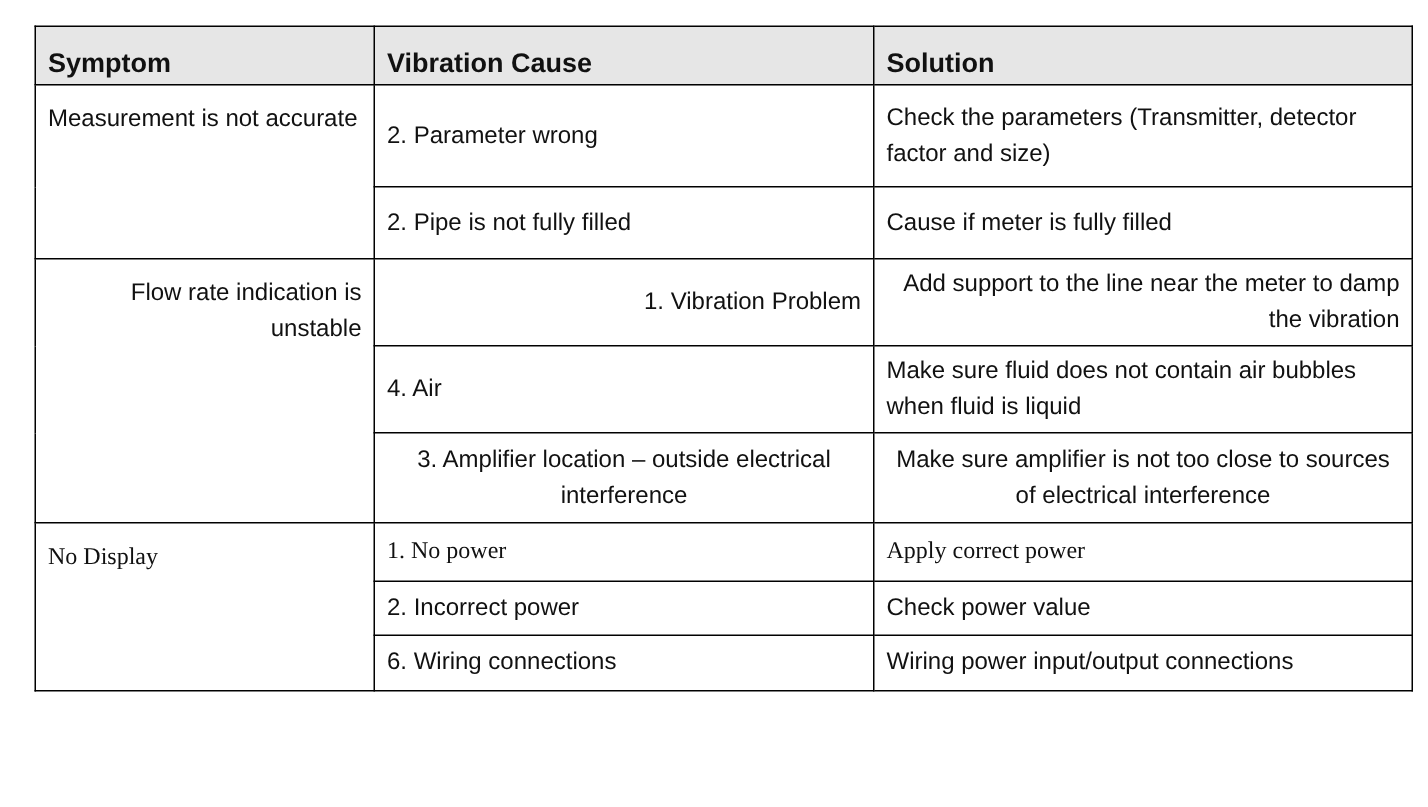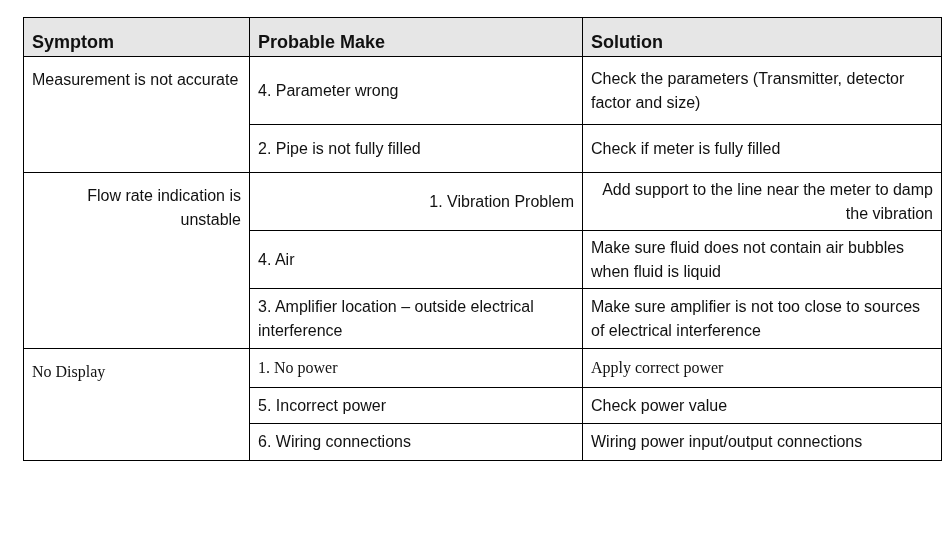--- a/index.html
+++ b/index.html
@@ -28,71 +28,71 @@
       padding-bottom: 2px;
     }
     table.ts td.sym { vertical-align: top; padding-top: 11px; }
     col.c1 { width: 226px; }
     col.c2 { width: 333px; }
     col.c3 { width: 359px; }
     tr.r0 td { height: 68px; }
     tr.r1 td { height: 48px; }
     tr.r2 td { height: 58px; text-align: right; }
     tr.r3 td { height: 58px; }
-    tr.r4 td { height: 60px; }
+    tr.r4 td { height: 60px; text-align: center; }
     tr.r5 td { height: 39px; font-family: Liberation Serif, serif; }
     tr.r6 td { height: 36px; }
     tr.r7 td { height: 37px; }
   </style>
 </head>
 <body>
 
 <table class="ts">
   <colgroup>
       <col class="c1">
       <col class="c2">
       <col class="c3">
     </colgroup>
   <thead>
     <tr>
       <th>Symptom</th>
-      <th>Probable Make</th>
+      <th>Vibration Cause</th>
       <th>Solution</th>
     </tr>
   </thead>
   <tbody>
     <tr class="r0">
       <td class="sym" rowspan="2">Measurement is not accurate</td>
-      <td>4. Parameter wrong</td>
+      <td>2. Parameter wrong</td>
       <td>Check the parameters (Transmitter, detector factor and size)</td>
     </tr>
     <tr class="r1">
       <td>2. Pipe is not fully filled</td>
-      <td>Check if meter is fully filled</td>
+      <td>Cause if meter is fully filled</td>
     </tr>
     <tr class="r2">
       <td class="sym" rowspan="3">Flow rate indication is unstable</td>
       <td>1. Vibration Problem</td>
       <td>Add support to the line near the meter to damp the vibration</td>
     </tr>
     <tr class="r3">
       <td>4. Air</td>
       <td>Make sure fluid does not contain air bubbles when fluid is liquid</td>
     </tr>
     <tr class="r4">
       <td>3. Amplifier location – outside electrical interference</td>
       <td>Make sure amplifier is not too close to sources of electrical interference</td>
     </tr>
     <tr class="r5">
       <td class="sym" rowspan="3">No Display</td>
       <td>1. No power</td>
       <td>Apply correct power</td>
     </tr>
     <tr class="r6">
-      <td>5. Incorrect power</td>
+      <td>2. Incorrect power</td>
       <td>Check power value</td>
     </tr>
     <tr class="r7">
       <td>6. Wiring connections</td>
       <td>Wiring power input/output connections</td>
     </tr>
   </tbody>
 </table>
 
 </body></html>

